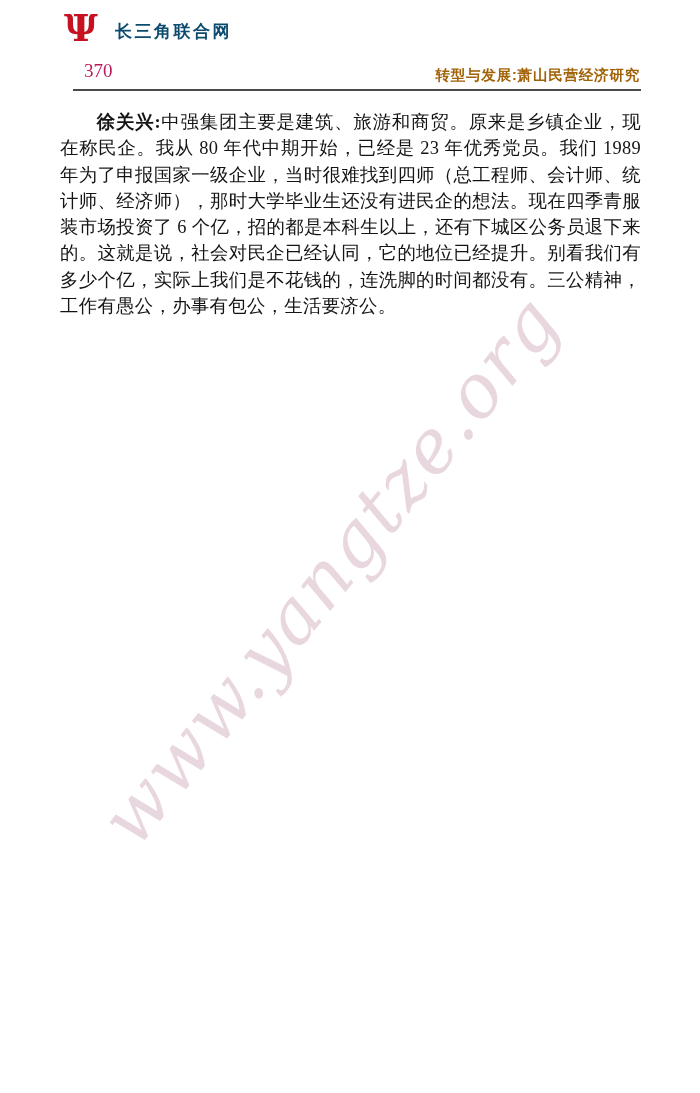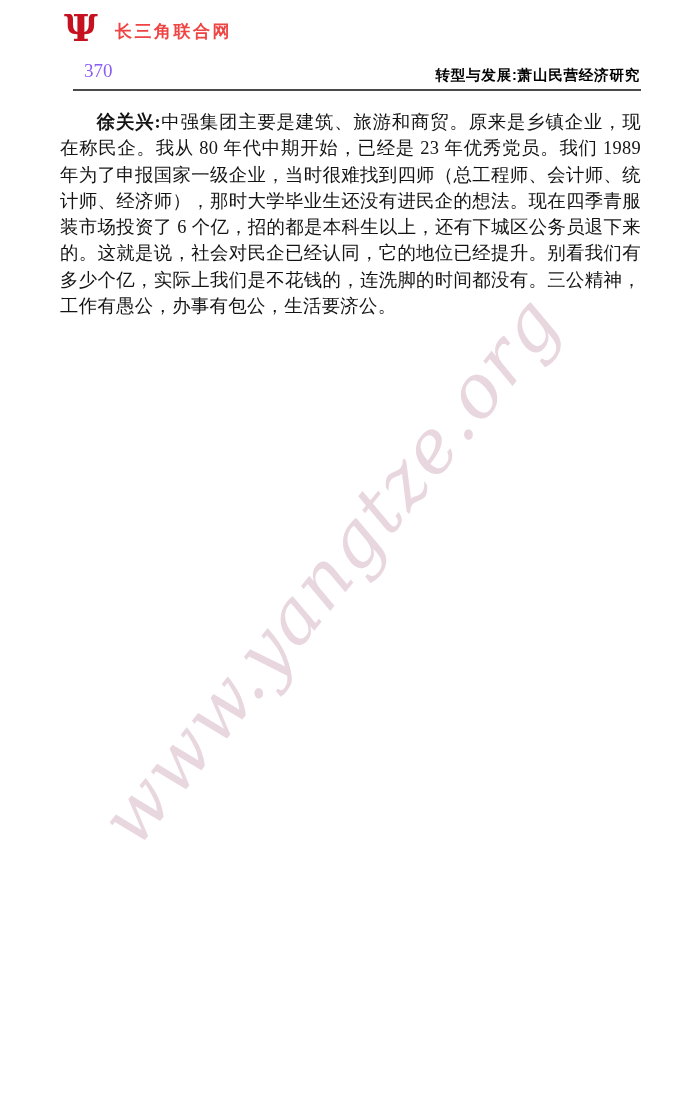--- a/index.html
+++ b/index.html
@@ -12,32 +12,32 @@
     color: #141414;
   }
   .logo-icon {
     position: absolute; left: 64px; top: 8px;
     font-size: 37px; line-height: 40px;
     color: #c61220; font-weight: 700;
     font-family: "DejaVu Serif", serif;
   }
   .logo-text {
     position: absolute; left: 115px; top: 20px;
-    font-size: 17px; font-weight: 700; color: #ef4444;
+    font-size: 17px; font-weight: 700; color: #0c4a6e;
     letter-spacing: 2.5px;
     font-family: "Liberation Sans", "DejaVu Sans", sans-serif;
   }
   .page-number {
     position: absolute; left: 84px; top: 60px;
-    font-size: 19px; color: #8b5cf6;
+    font-size: 19px; color: #be185d;
     font-family: "Liberation Serif", serif;
   }
   .running-title {
     position: absolute; right: 60px; top: 66px;
-    font-size: 14.5px; font-weight: 700; color: #000000;
+    font-size: 14.5px; font-weight: 700; color: #a16207;
     letter-spacing: 0.8px;
     font-family: "Liberation Sans", "DejaVu Sans", sans-serif;
   }
   .header-rule {
     position: absolute; left: 73px; top: 89px;
     width: 568px; height: 2px; background: #4a4a4a;
   }
   .watermark {
     position: absolute; left: -60px; top: 533px;
     width: 780px; text-align: center;

